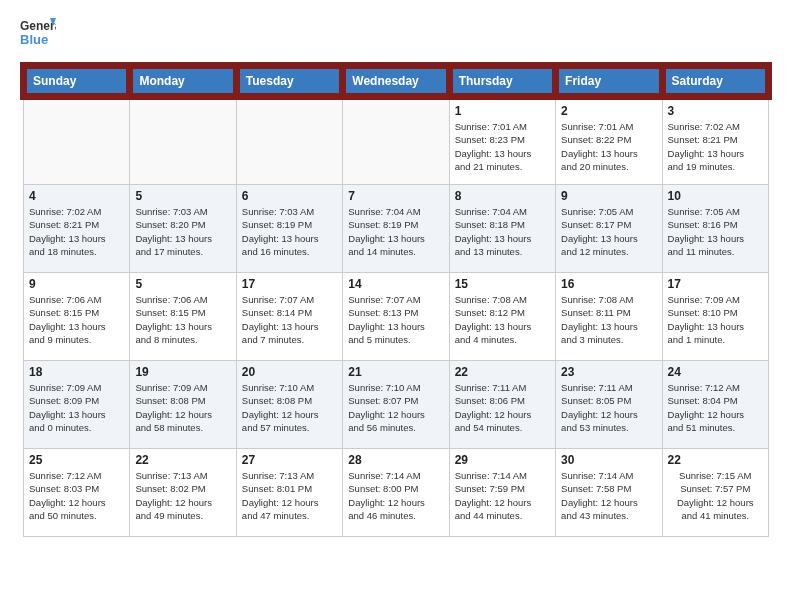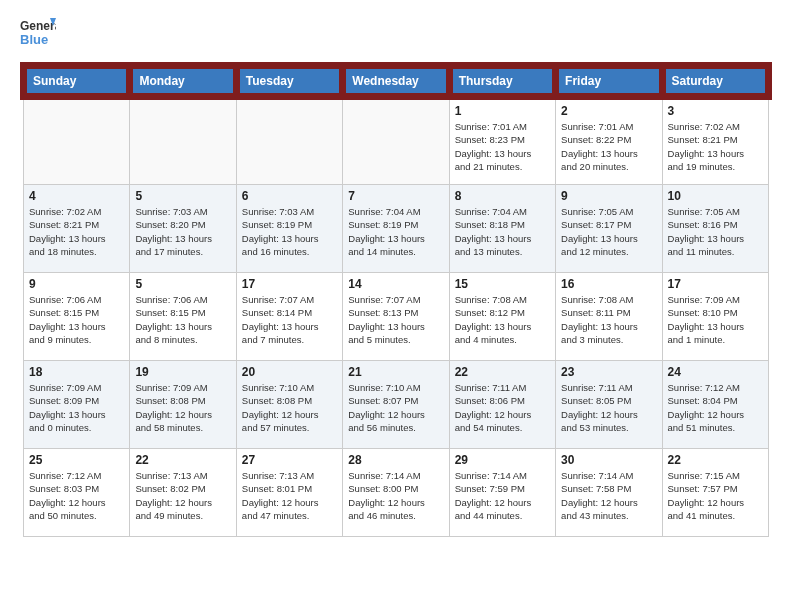--- a/index.html
+++ b/index.html
@@ -329,20 +329,20 @@
         </td>
         <td>
           <span class="day-num">30</span>
           <div class="day-info" style="white-space: pre-line;">Sunrise: 7:14 AM
 Sunset: 7:58 PM
 Daylight: 12 hours
 and 43 minutes.</div>
         </td>
         <td>
           <span class="day-num">22</span>
-          <div class="day-info" style="white-space: pre-line;">Sunrise: 7:15 AM
+          <div class="day-info" style="white-space: pre-line; text-align: center;">Sunrise: 7:15 AM
 Sunset: 7:57 PM
 Daylight: 12 hours
 and 41 minutes.</div>
         </td>
       </tr>
     </tbody>
 </table>
 
 </body></html>

